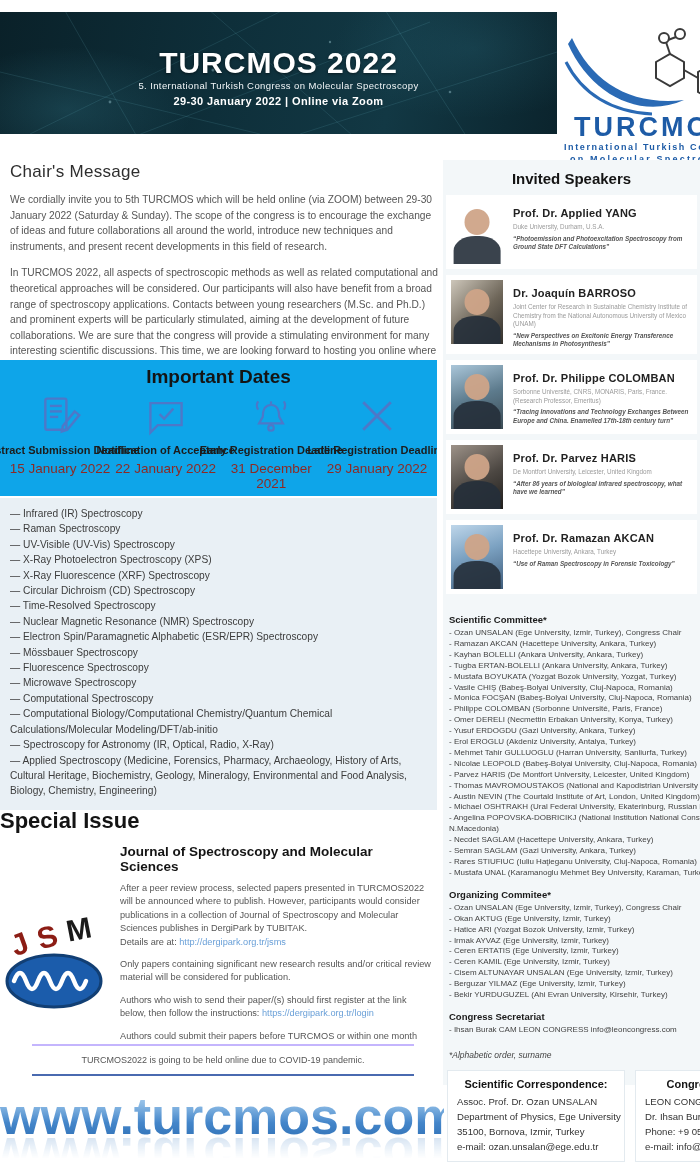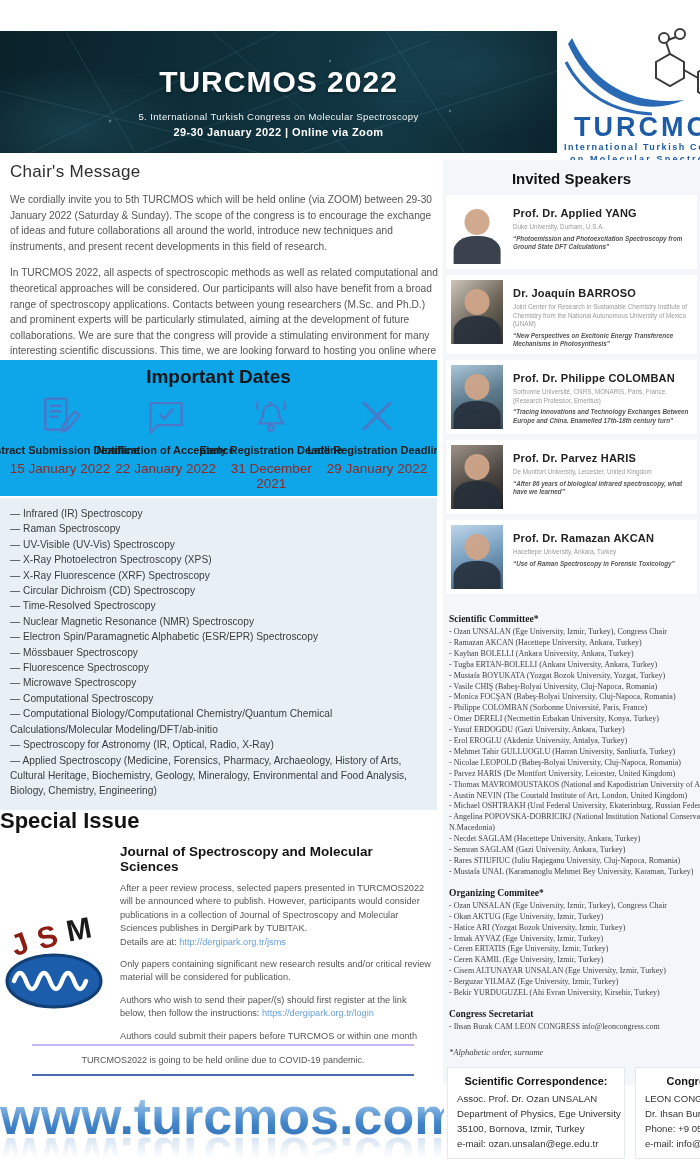--- a/index.html
+++ b/index.html
@@ -1,29 +1,29 @@
 <!DOCTYPE html>
 <html><head>
 <meta charset="utf-8">
 <style>
   html,body{margin:0;padding:0;background:#fff;}
   #page{position:relative;width:700px;height:1167px;background:#fff;overflow:hidden;
         font-family:"Liberation Sans",sans-serif;color:#333;}
 
   
-  .banner{position:absolute;left:0;top:31px;width:557px;height:122px;
+  .banner{position:absolute;left:0;top:12px;width:557px;height:122px;
     background:
       radial-gradient(ellipse 180px 90px at 12% 80%, rgba(60,140,160,.25), transparent 70%),
       radial-gradient(ellipse 200px 100px at 85% 30%, rgba(50,120,140,.22), transparent 70%),
       linear-gradient(100deg,#0a2129 0%,#0e2f3a 40%,#123844 70%,#0b242d 100%);
     color:#fff;text-align:center;overflow:hidden;}
   .banner svg.net{position:absolute;left:0;top:0;width:100%;height:100%;}
   .banner-title{position:relative;margin-top:34px;font-size:30px;font-weight:bold;letter-spacing:1px;
     text-shadow:0 1px 3px rgba(0,0,0,.5);}
-  .banner-sub{position:relative;margin-top:12px;font-size:9.5px;letter-spacing:.4px;color:#f2f6f8;}
+  .banner-sub{position:relative;font-size:9.5px;letter-spacing:.4px;color:#f2f6f8;}
   .banner-date{position:relative;margin-top:4px;font-size:11px;font-weight:bold;letter-spacing:.4px;}
 
   .logo-block{position:absolute;left:556px;top:28px;width:220px;height:136px;}
   .logo-swoosh{position:absolute;left:8px;top:8px;width:126px;height:92px;}
   .logo-molecule{position:absolute;left:70px;top:0px;width:150px;height:96px;}
   .logo-word{position:absolute;left:18px;top:84px;font-size:27px;font-weight:bold;color:#1d5ba6;
     letter-spacing:3px;white-space:nowrap;}
   .logo-tag1{position:absolute;left:8px;top:114px;font-size:9px;font-weight:bold;color:#1d5ba6;
     letter-spacing:1.6px;white-space:nowrap;}
   .logo-tag2{position:absolute;left:14px;top:126px;font-size:9px;font-weight:bold;color:#1d5ba6;
@@ -98,21 +98,21 @@
   .speaker-card:nth-child(2) .photo{background:linear-gradient(135deg,#cdc6ba,#6e6659 55%,#33302c);}
   .speaker-card:nth-child(3) .photo{background:linear-gradient(160deg,#aac6d9,#5d7b8d 50%,#3b4b54);}
   .speaker-card:nth-child(4) .photo{background:linear-gradient(150deg,#9d9288,#4c4742 55%,#201e1c);}
   .speaker-card:nth-child(5) .photo{background:linear-gradient(160deg,#bed6ea,#7ca2c2 45%,#3e5c7a);}
   .speaker-card:nth-child(6) .photo{background:linear-gradient(150deg,#dadadc,#8c8c92 50%,#3c3c42);}
   .sp-text{flex:1;min-width:0;}
   .sp-name{margin-top:7px;font-size:11px;font-weight:bold;color:#222;letter-spacing:.2px;}
   .sp-affil{margin-top:4px;font-size:6.3px;color:#9a9a9a;line-height:8.6px;}
   .sp-talk{margin-top:3px;font-size:6.3px;font-weight:bold;font-style:italic;color:#555;line-height:8.6px;}
 
-  .cmt{padding:4px 12px 0 6px;font-family:Liberation Serif, serif;}
+  .cmt{padding:4px 12px 0 6px;}
   .cmt-h{font-size:9.5px;font-weight:bold;color:#1a1a1a;margin:10px 0 3px 0;}
   .cmt-line{font-size:8px;line-height:10.9px;color:#444;white-space:nowrap;}
   .footnote{margin-top:14px;font-size:8.5px;font-style:italic;color:#444;}
 
   .contact-cards{display:flex;gap:10px;margin:10px 0 0 4px;}
   .contact-card{background:#fff;border:1px solid #e3eaef;padding:7px 9px;}
   .contact-card.c1{width:158px;flex:0 0 158px;}
   .contact-card.c2{width:150px;flex:0 0 150px;}
   .contact-h{font-size:11px;font-weight:bold;color:#141414;margin-bottom:4px;white-space:nowrap;text-align:center;}
   .contact-line{font-size:9.6px;color:#333;line-height:15px;white-space:nowrap;}

